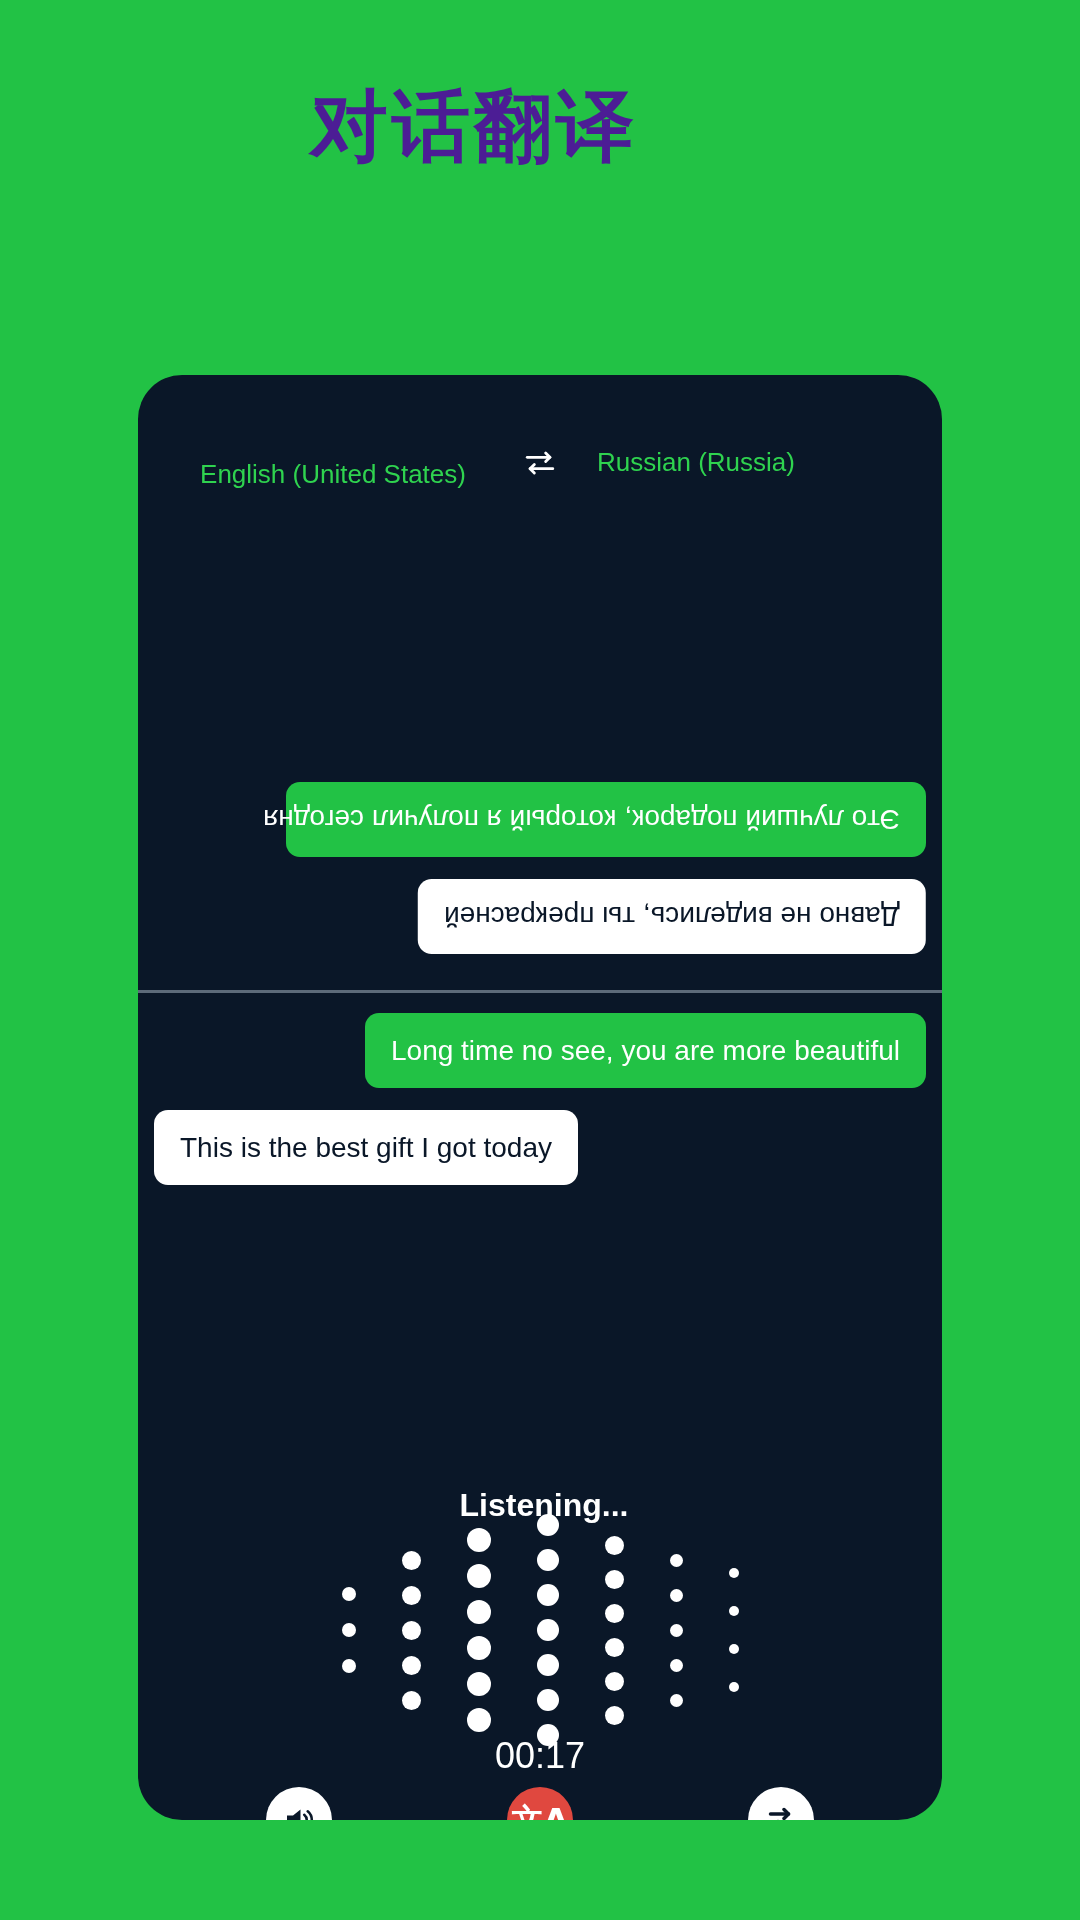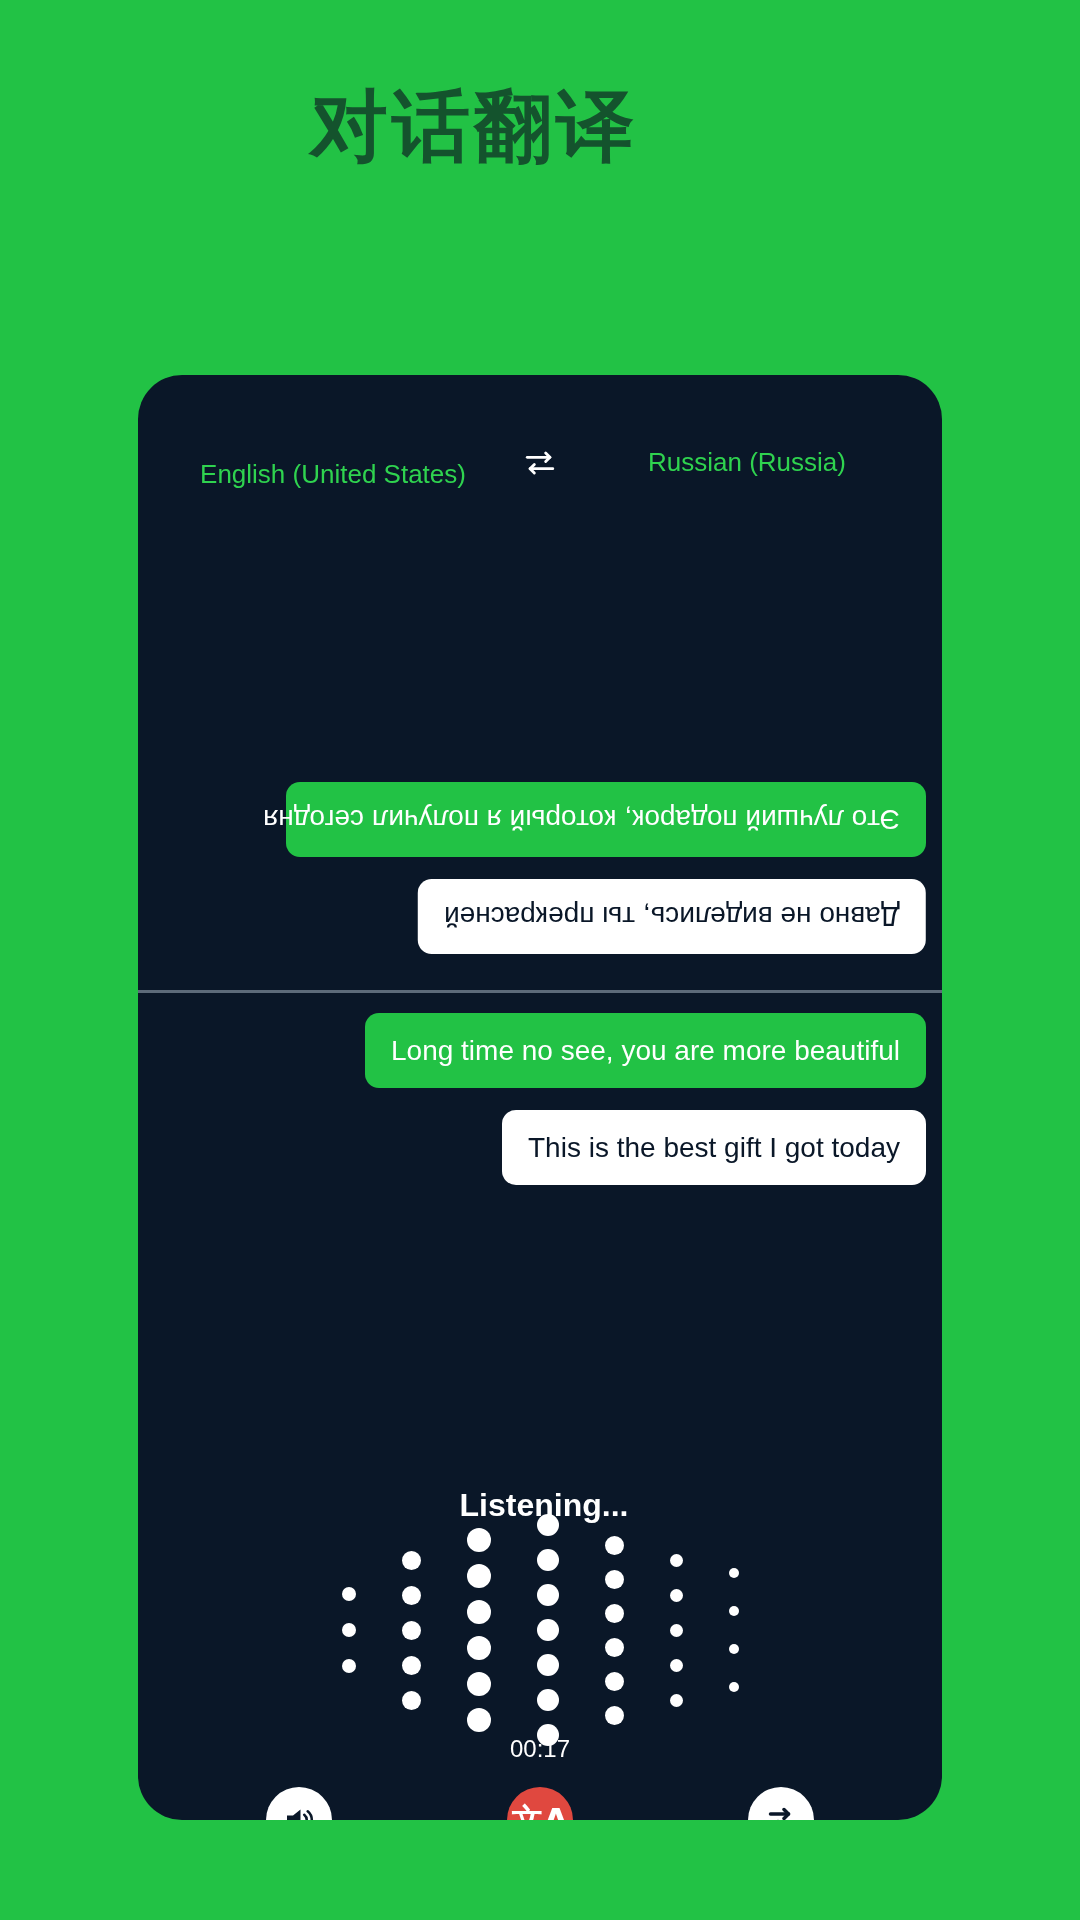--- a/index.html
+++ b/index.html
@@ -8,21 +8,21 @@
     background:#22c245;
     font-family:"Liberation Sans", sans-serif;
     overflow:hidden;
   }
   #app { position:relative; width:1080px; height:1920px; }
 
   
   .page-title {
     position:absolute; left:0; top:82px; width:948px;
     text-align:center;
-    font-size:78px; font-weight:700; color:#14532d;
+    font-size:78px; font-weight:700; color:#4c1d95;
     letter-spacing:4px; line-height:1.15;
     font-family:"DejaVu Sans", sans-serif;
   }
 
   
   .phone {
     position:absolute; left:138px; top:375px;
     width:804px; height:1445px;
     background:#0a1728;
     border-radius:44px;
@@ -33,21 +33,21 @@
   .lang-bar {
     position:absolute; left:0; top:60px; width:804px;
     display:flex; align-items:center; justify-content:center;
     gap:40px;
   }
   .lang-label {
     font-size:26px; color:#2fd34f; white-space:nowrap;
     font-family:"Liberation Sans", sans-serif;
   }
   .lang-left  { width:300px; text-align:center;margin-top:24px; }
-  .lang-right { width:300px; text-align:center; }
+  .lang-right { width:300px; }
   .swap-icon {
     width:34px; height:34px; flex:0 0 34px;
     display:flex; align-items:center; justify-content:center;
   }
   .swap-icon svg { width:34px; height:34px; display:block; }
 
   
   .top-half {
     position:absolute; left:0; top:120px; width:804px; height:495px;
     display:flex; flex-direction:column; justify-content:flex-end;
@@ -59,21 +59,21 @@
   }
   .bottom-half {
     position:absolute; left:0; top:622px; width:804px; height:330px;
     display:flex; flex-direction:column; justify-content:flex-start;
     padding:16px 16px 0 16px;
   }
 
   
   .bubble-row { display:flex; width:100%; margin-bottom:22px; }
   .bubble-row.right { justify-content:flex-end; }
-  .bubble-row.left  { justify-content:flex-end; }
+  .bubble-row.left  { justify-content:flex-start; }
   .bubble {
     max-width:640px;
     padding:20px 26px;
     border-radius:14px;
     font-size:28px; line-height:1.25;
     font-family:"Liberation Sans", sans-serif;
     white-space:nowrap;
   }
   .bubble.green { background:#22c245; color:#ffffff; }
   .bubble.white { background:#ffffff; color:#0a1728; }
@@ -93,21 +93,21 @@
   }
   .wave-col {
     display:flex; flex-direction:column; align-items:center;
     justify-content:center;
   }
   .wave-dot { background:#ffffff; border-radius:50%; }
 
   .timer {
     position:absolute; left:0; top:1360px; width:804px;
     text-align:center;
-    font-size:24px; color:#ffffff;
+    font-size:36px; color:#ffffff;
     font-family:"Liberation Sans", sans-serif;
   }
 
   
   .controls {
     position:absolute; left:0; top:1412px; width:804px;
     display:flex; align-items:flex-start; justify-content:space-around;
     padding:0 40px;
   }
   .ctrl { display:flex; flex-direction:column; align-items:center; width:220px; }

